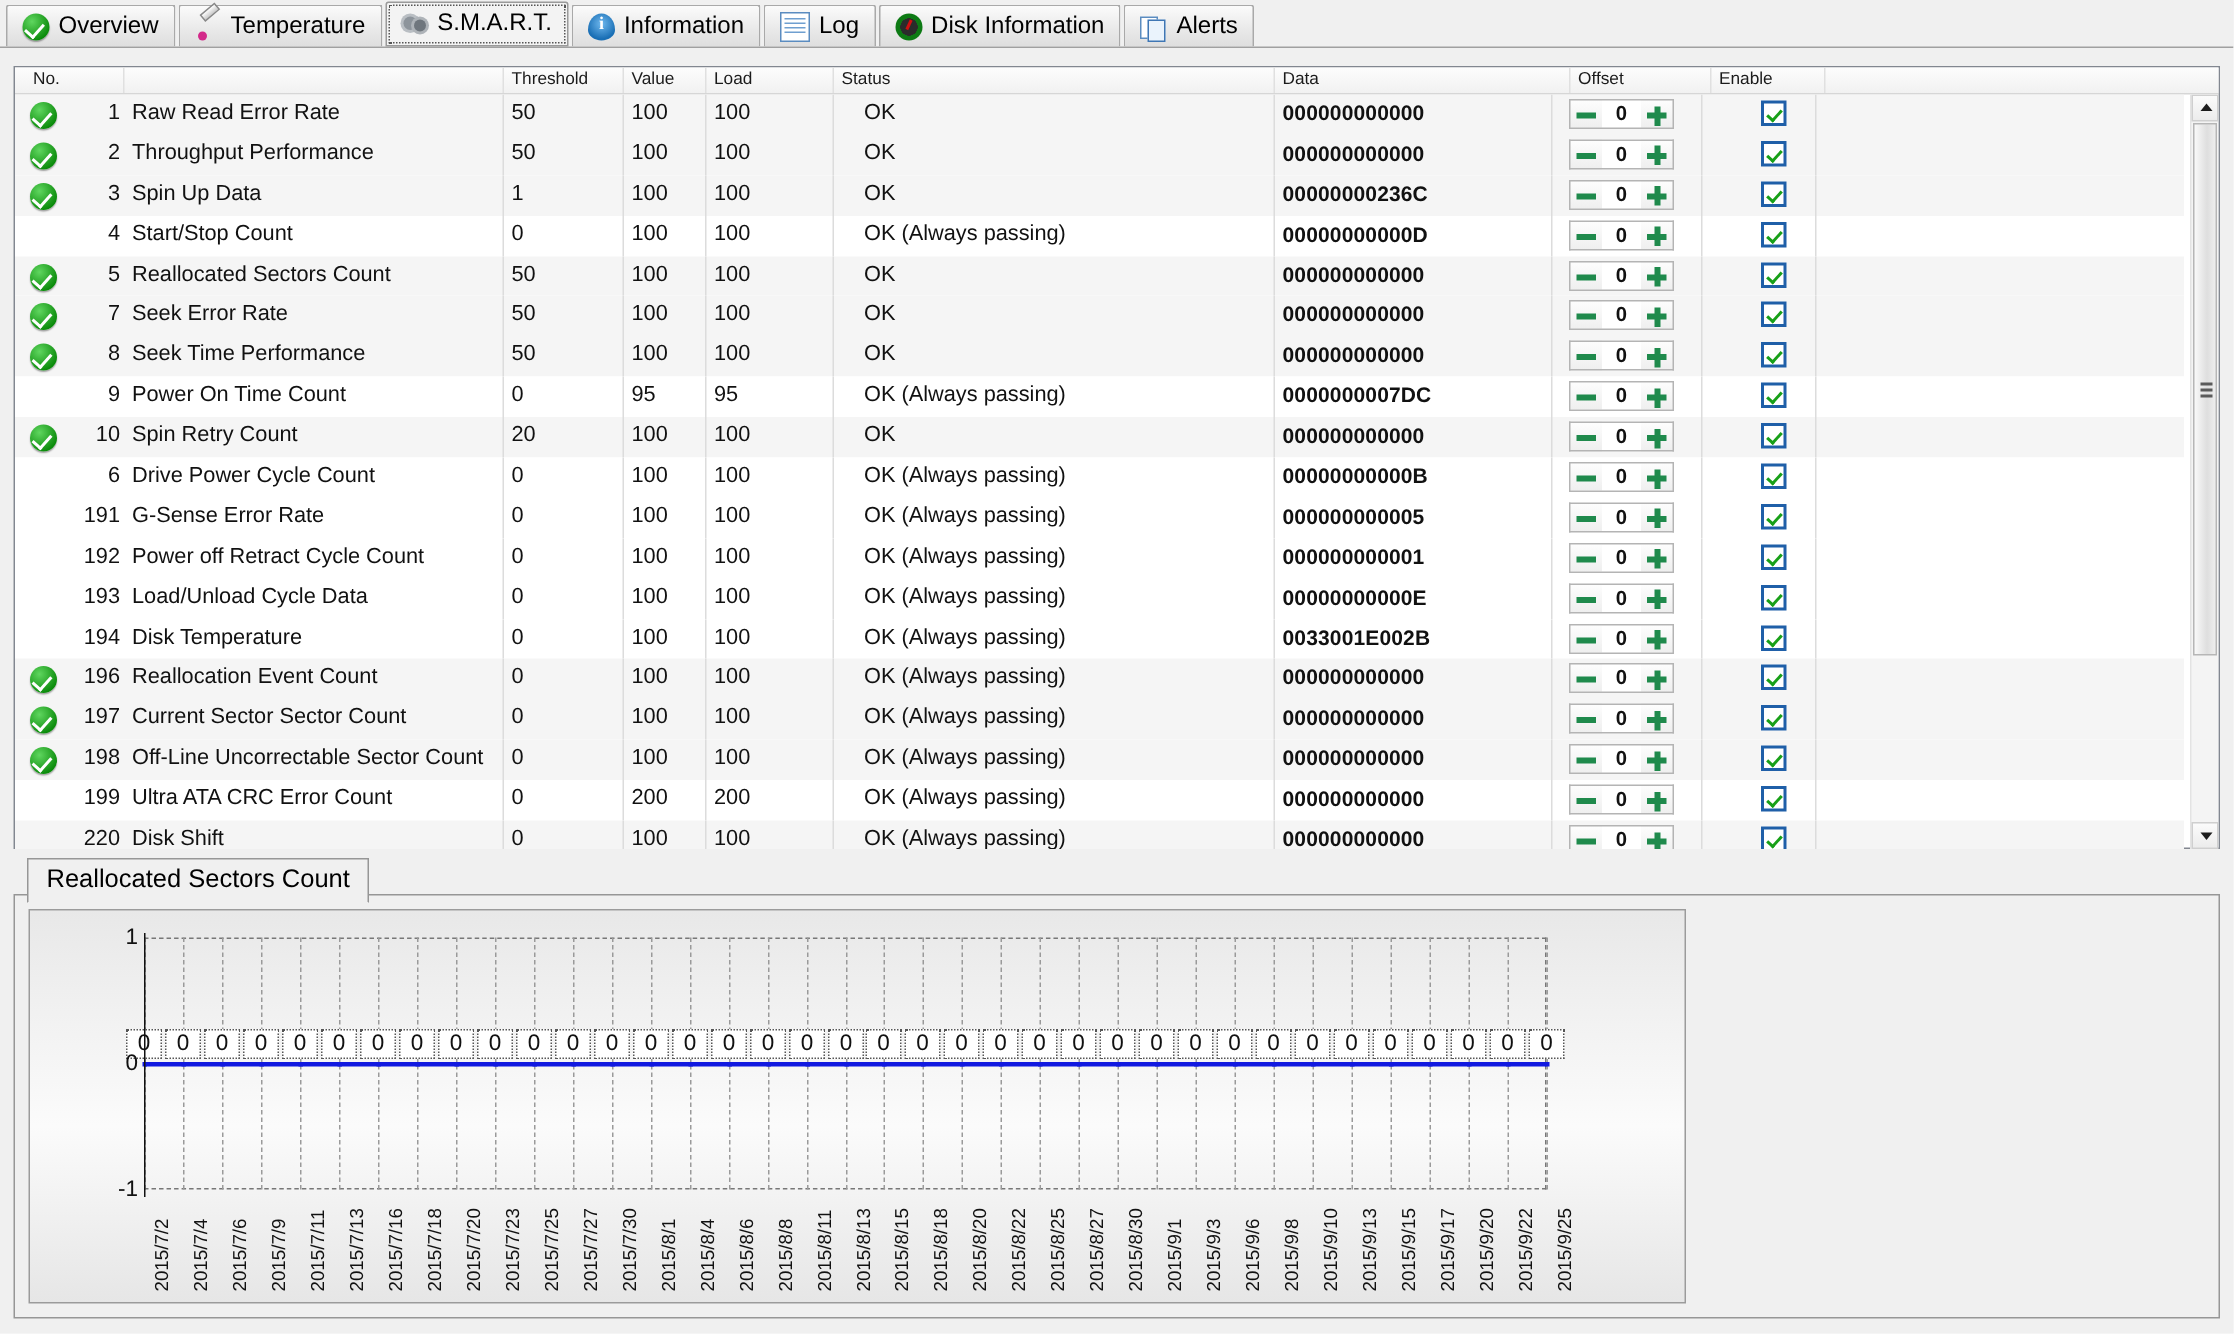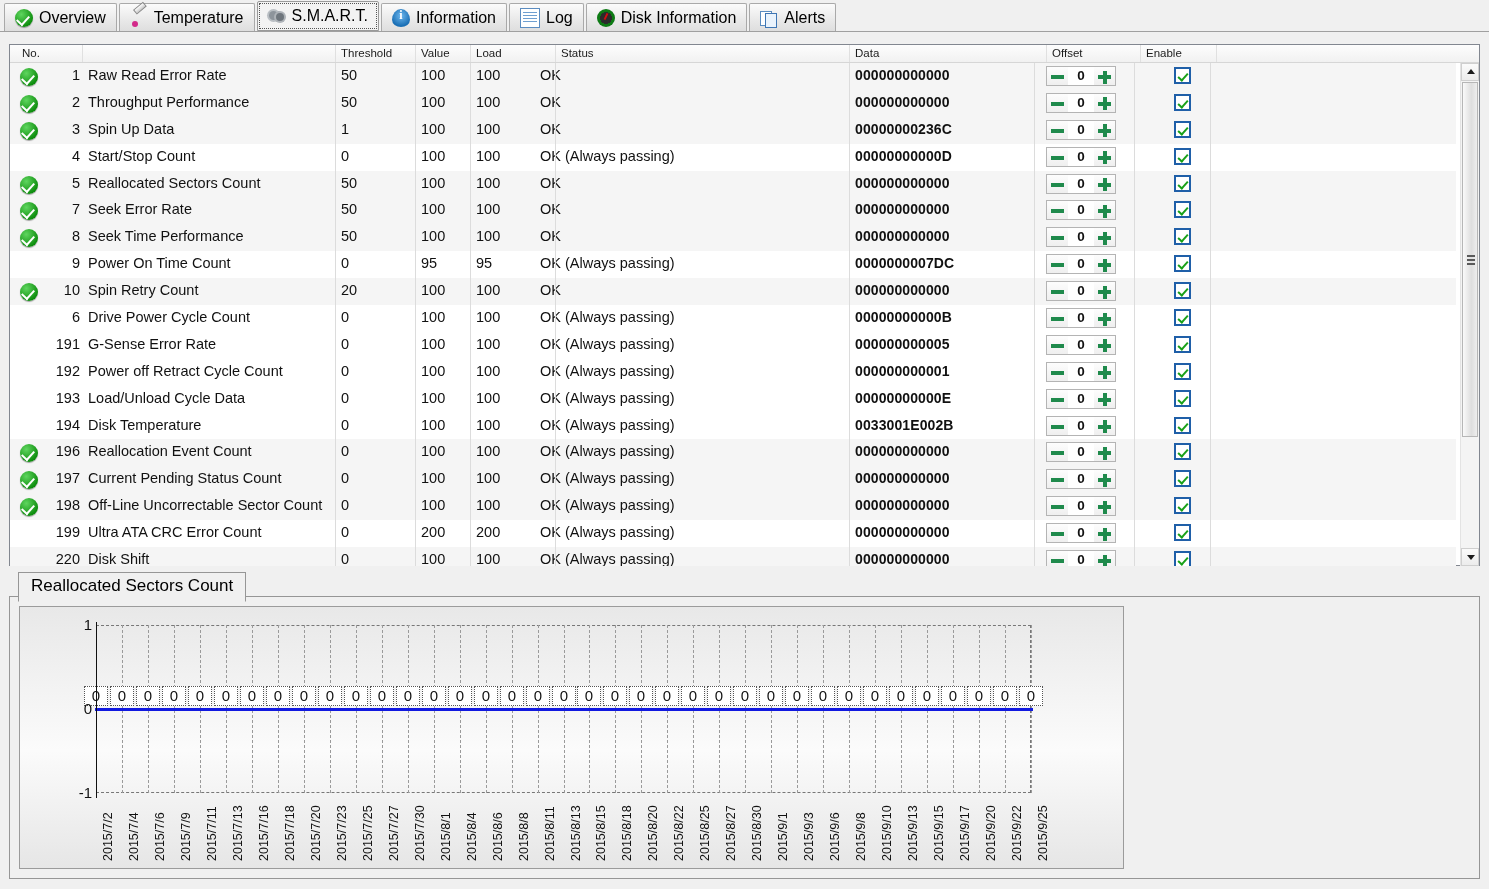--- a/index.html
+++ b/index.html
@@ -87,21 +87,21 @@
   }
   .row.alt{background:#f5f5f5;}
   .row.white{background:#ffffff;}
   .cell{position:absolute;top:4px;}
   .c-ico{left:10px;top:5px;}
   .c-no{left:32px;width:38px;text-align:right;}
   .c-attr{left:78px;}
   .c-thr{left:331px;}
   .c-val{left:411px;}
   .c-wor{left:466px;}
-  .c-sta{left:530px;}
+  .c-sta{left:566px;}
   .c-dat{left:845px;font-weight:bold;font-size:14px;letter-spacing:.1px;}
 
   .spin{position:absolute;left:1036px;top:3px;display:flex;align-items:stretch;height:20px;}
   .spin .btn{
     width:22px;background:linear-gradient(to bottom,#fdfdfd,#efefef);
     border:1px solid #b4b4b4;position:relative;box-sizing:border-box;
   }
   .spin .btn.minus{border-right:none;}
   .spin .btn.plus{border-left:none;}
   .spin .num{
@@ -602,21 +602,21 @@
             <span class="colsep" style="left: 460px;"></span>
             <span class="colsep" style="left: 545px;"></span>
             <span class="colsep" style="left: 839px;"></span>
             <span class="colsep" style="left: 1024px;"></span>
             <span class="colsep" style="left: 1124px;"></span>
             <span class="colsep" style="left: 1200px;"></span>
           </div>
           <div class="row alt">
             <span class="ic ic-check cell c-ico"></span>
             <span class="cell c-no">197</span>
-            <span class="cell c-attr">Current Pending Status Count</span>
+            <span class="cell c-attr">Current Sector Sector Count</span>
             <span class="cell c-thr">0</span>
             <span class="cell c-val">100</span>
             <span class="cell c-wor">100</span>
             <span class="cell c-sta">OK (Always passing)</span>
             <span class="cell c-dat">000000000000</span>
             <span class="spin">
               <span class="btn minus"></span>
               <span class="num">0</span>
               <span class="btn plus"></span>
             </span>

